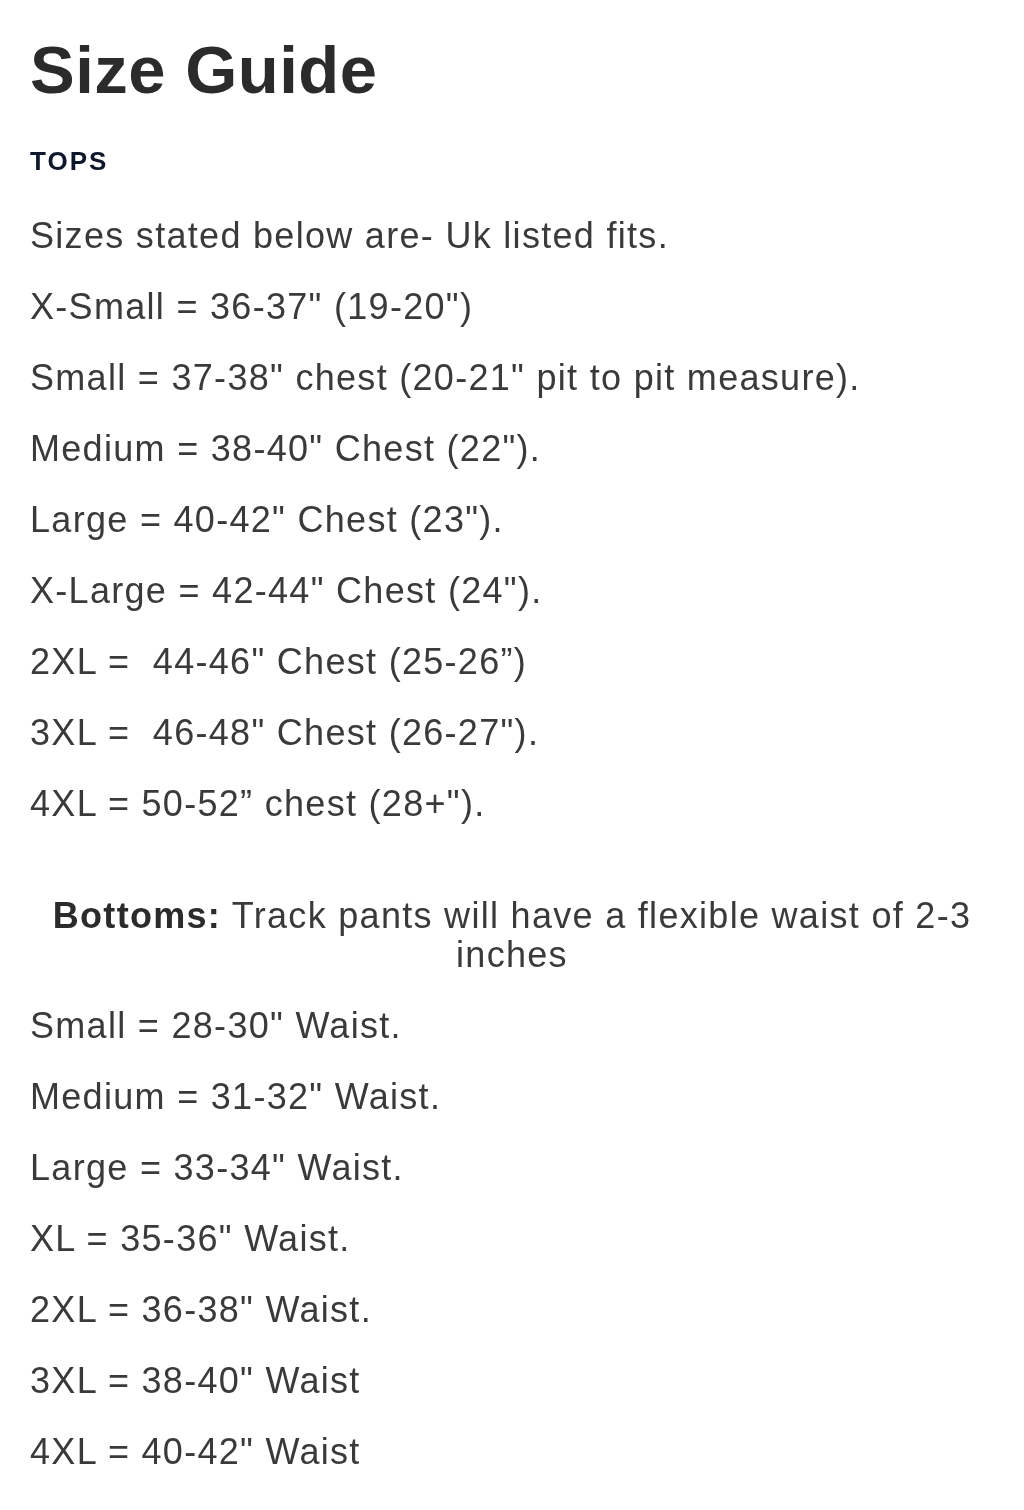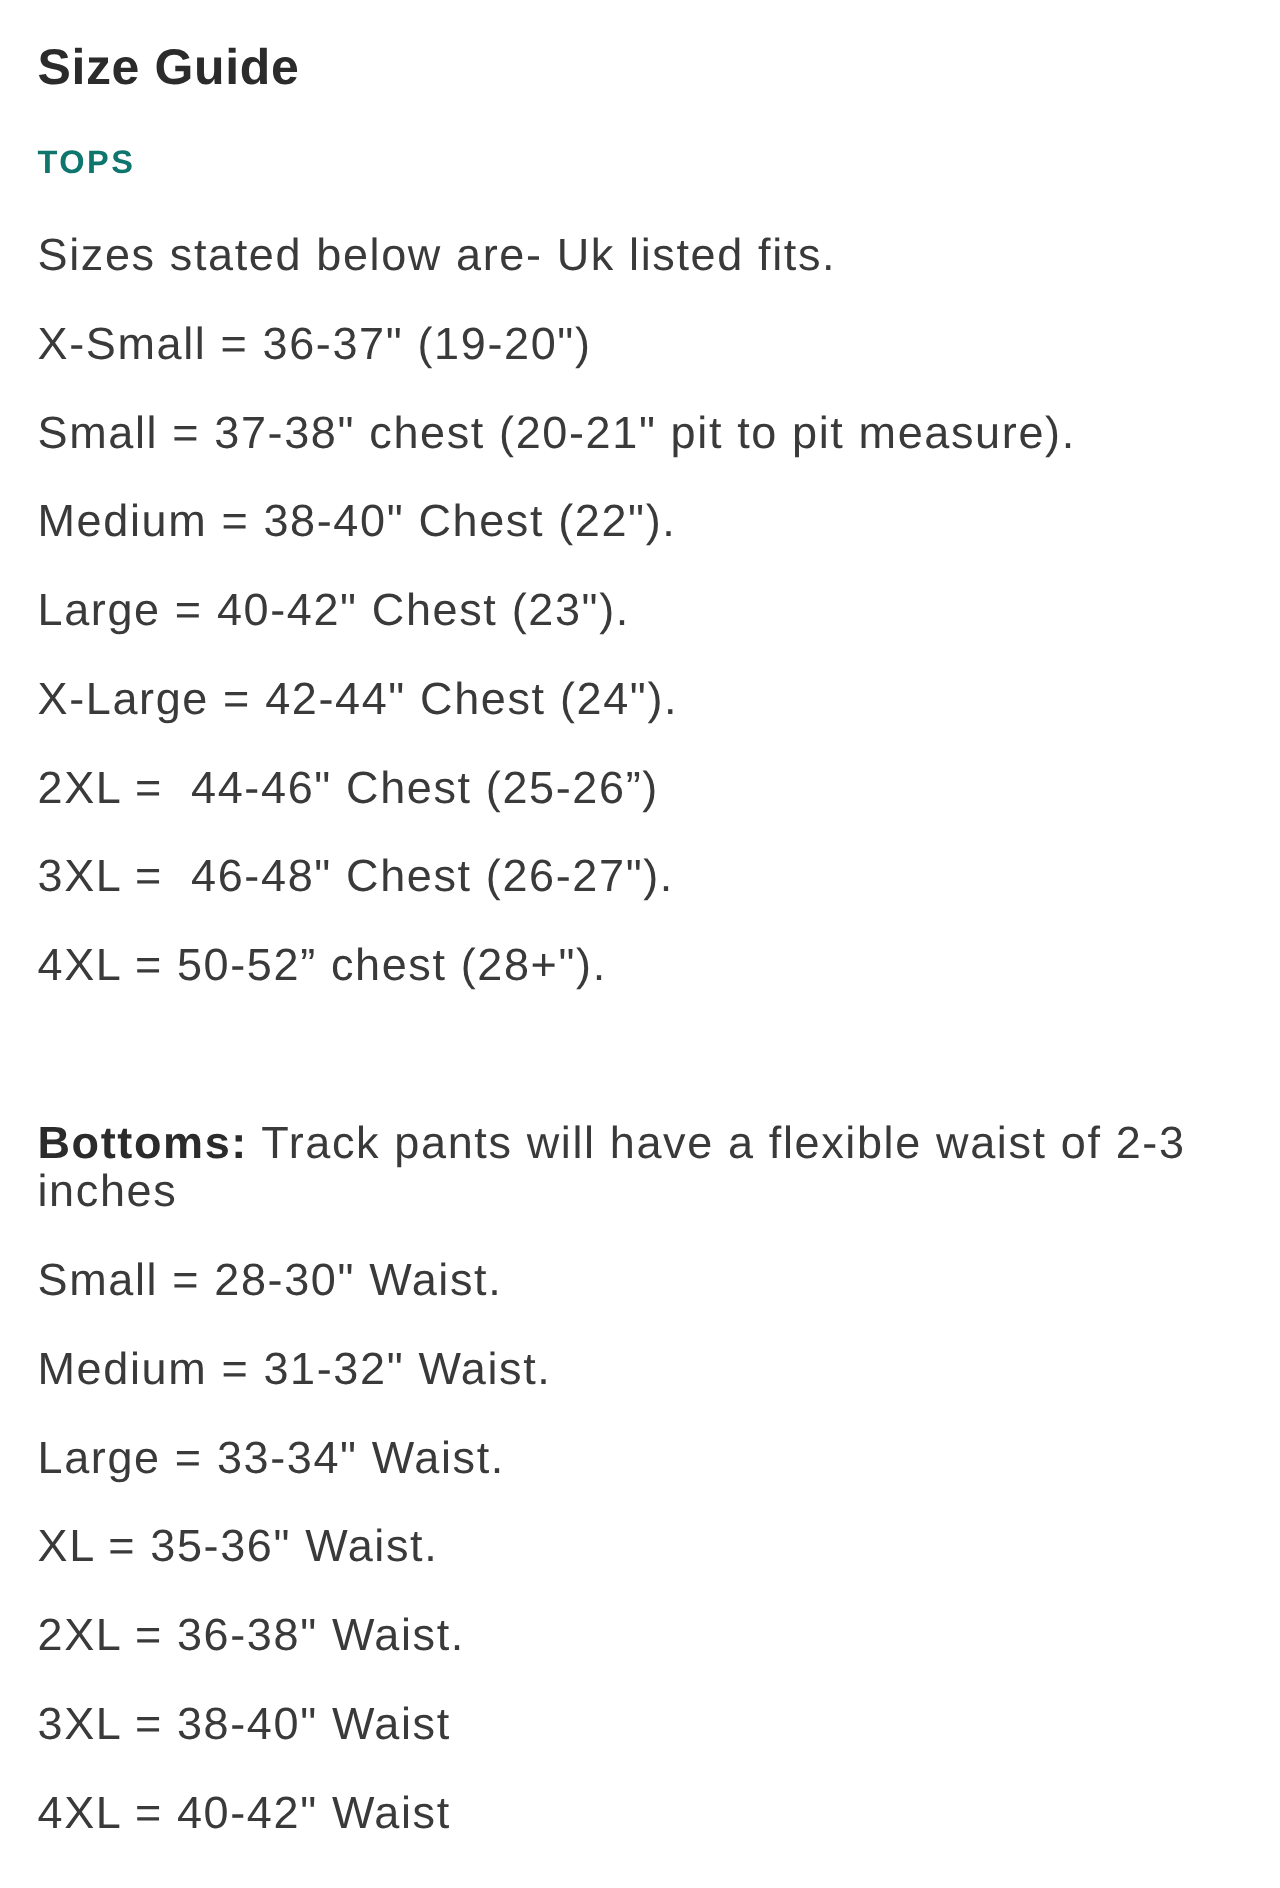--- a/index.html
+++ b/index.html
@@ -12,46 +12,47 @@
     color: #3a3a3a;
     -webkit-font-smoothing: antialiased;
   }
   .page {
     width: 1024px;
     min-height: 1510px;
     background: #ffffff;
     padding: 30px 30px 60px 30px;
   }
   .page-title {
-    font-size: 40px;
+    font-size: 67px;
     font-weight: 700;
     color: #2b2b2b;
     letter-spacing: 0.5px;
     line-height: 1.2;
     margin-bottom: 36px;
   }
   .section-heading {
     font-size: 26px;
     font-weight: 700;
-    color: #0f766e;
+    color: #0f172a;
     letter-spacing: 2px;
     line-height: 30px;
     margin-bottom: 40px;
   }
   .body-line {
     font-size: 36px;
     font-weight: 400;
     color: #3a3a3a;
     letter-spacing: 1.3px;
     line-height: 39px;
     margin: 32px 0;
     white-space: pre-wrap;
   }
   .bottoms-intro {
-    margin-top: 103px; 
+    margin-top: 73px; 
+    text-align: center;
   }
   .bold-lead {
     font-weight: 700;
     color: #2b2b2b;
   }
 </style>
 </head>
 <body>
 
 <div class="page">

